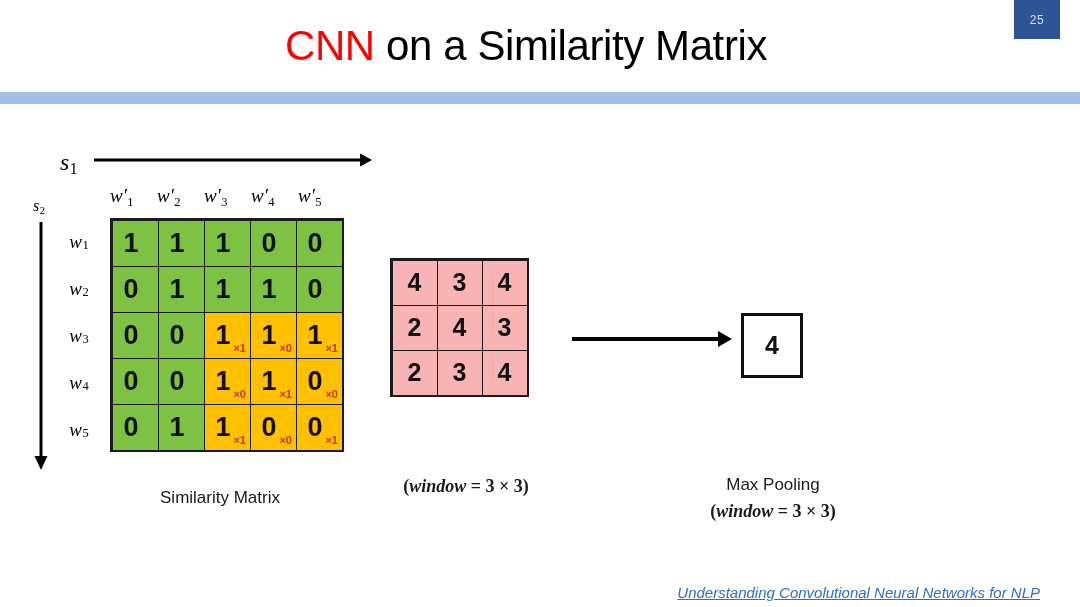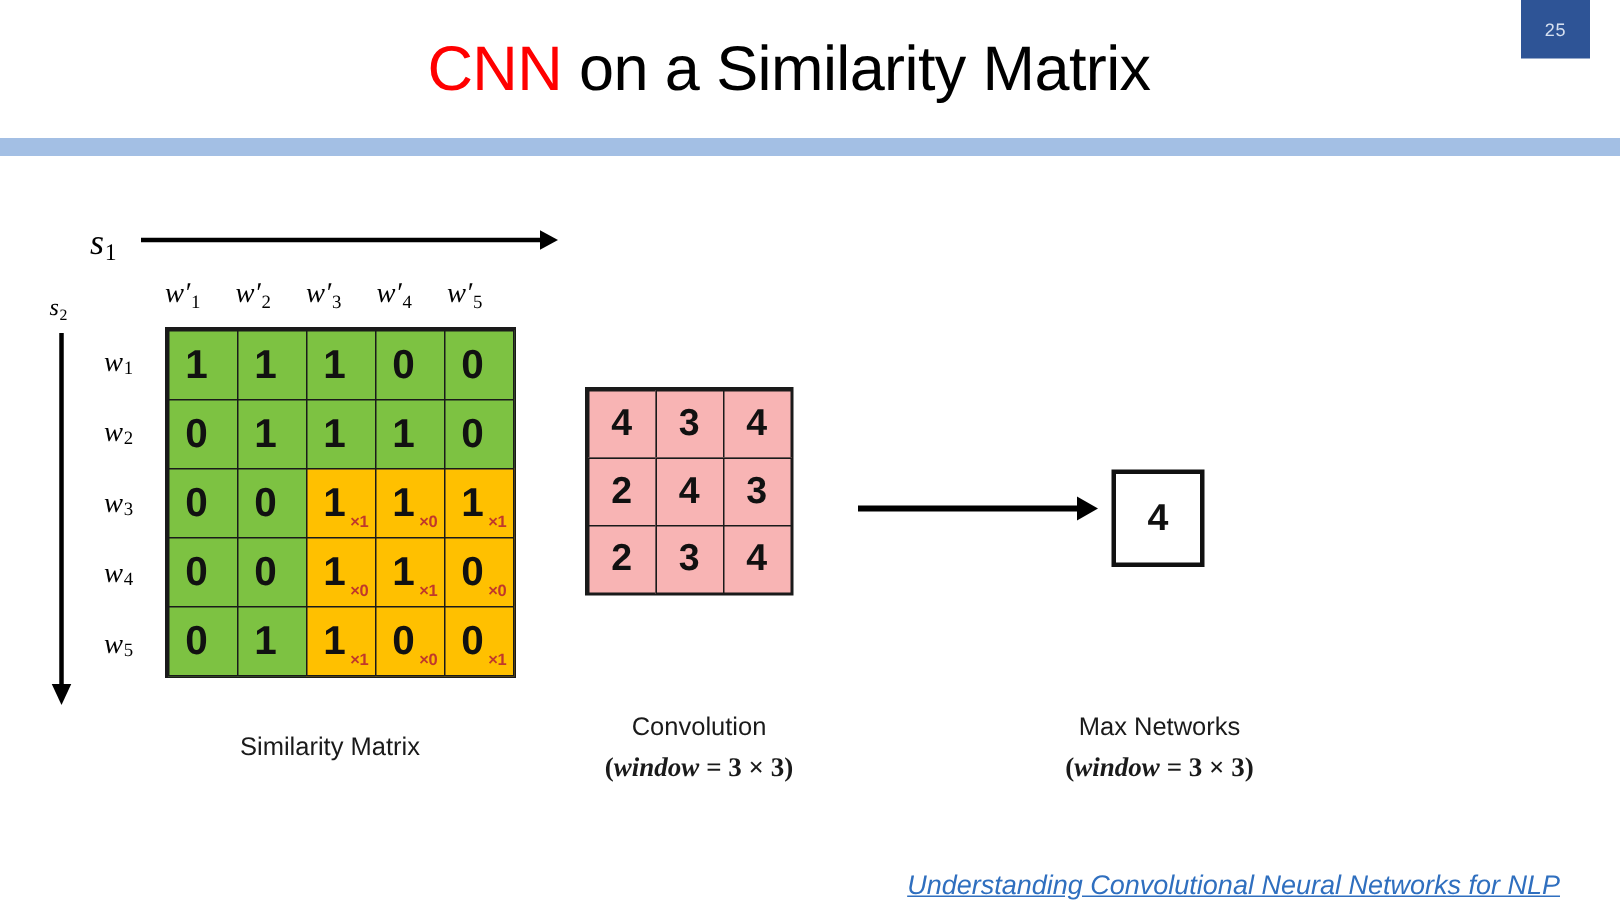--- a/index.html
+++ b/index.html
@@ -246,21 +246,21 @@
   }
   #caption-similarity { left: 108px; top: 486px; width: 224px; }
   #caption-convolution { left: 355px; top: 473px; width: 222px; }
   #caption-maxpool { left: 662px; top: 473px; width: 222px; }
 
   
   #footer-link {
     position: absolute;
     right: 40px;
     bottom: 6px;
-    font-size: 18px;
+    font-size: 15px;
     font-style: italic;
     color: #2f6fbf;
     text-decoration: underline;
     white-space: nowrap;
     cursor: pointer;
   }
 </style>
 </head>
 <body>
 
@@ -442,22 +442,21 @@
 
 <div id="maxpool-box">
   <span>4</span>
 </div>
 
 <div id="caption-similarity" class="caption">
   <div>Similarity Matrix</div>
 </div>
 
 <div id="caption-convolution" class="caption">
-  <div>Convolution</div>
   <div class="caption-sub"><span>(</span><span class="ital">window</span><span> = 3 × 3)</span></div>
 </div>
 
 <div id="caption-maxpool" class="caption">
-  <div>Max Networks</div>
+  <div>Max Pooling</div>
   <div class="caption-sub"><span>(</span><span class="ital">window</span><span> = 3 × 3)</span></div>
 </div>
 
 <a id="footer-link">Understanding Convolutional Neural Networks for NLP</a>
 
 </body></html>

